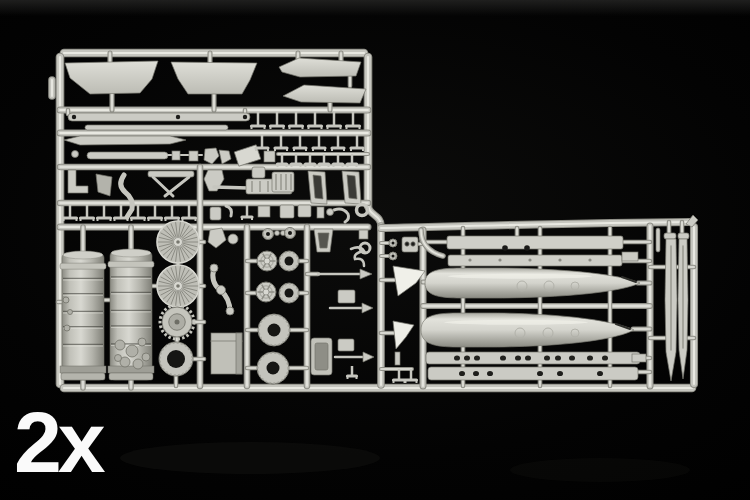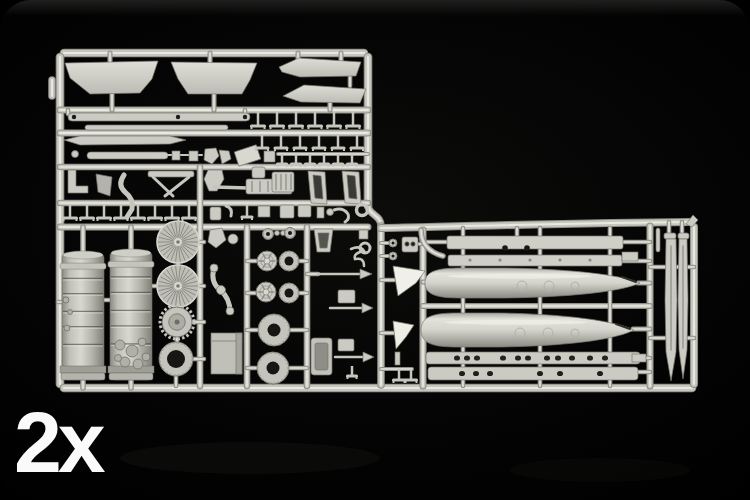--- a/index.html
+++ b/index.html
@@ -1,21 +1,20 @@
 <!DOCTYPE html>
 <html><head>
 <meta charset="utf-8">
 <style>
   html,body{margin:0;padding:0;background:#000;}
   .photo{
     position:relative;width:750px;height:500px;overflow:hidden;
     background:
       radial-gradient(ellipse 640px 380px at 50% 44%, #0c0c0b 0%, #030303 62%, #000 100%);
     font-family:"Liberation Sans", sans-serif;
-    border-radius:31px;
   }
   .photo::before{
     content:"";position:absolute;left:0;top:0;width:750px;height:16px;
     background:linear-gradient(180deg, rgba(34,34,33,0.9), rgba(0,0,0,0));
     pointer-events:none;
   }
   .sprue-svg{position:absolute;left:0;top:0;width:750px;height:500px;}
   .qty{
     position:absolute;left:14px;top:399px;
     font-size:86px;font-weight:700;letter-spacing:-4px;line-height:1;

